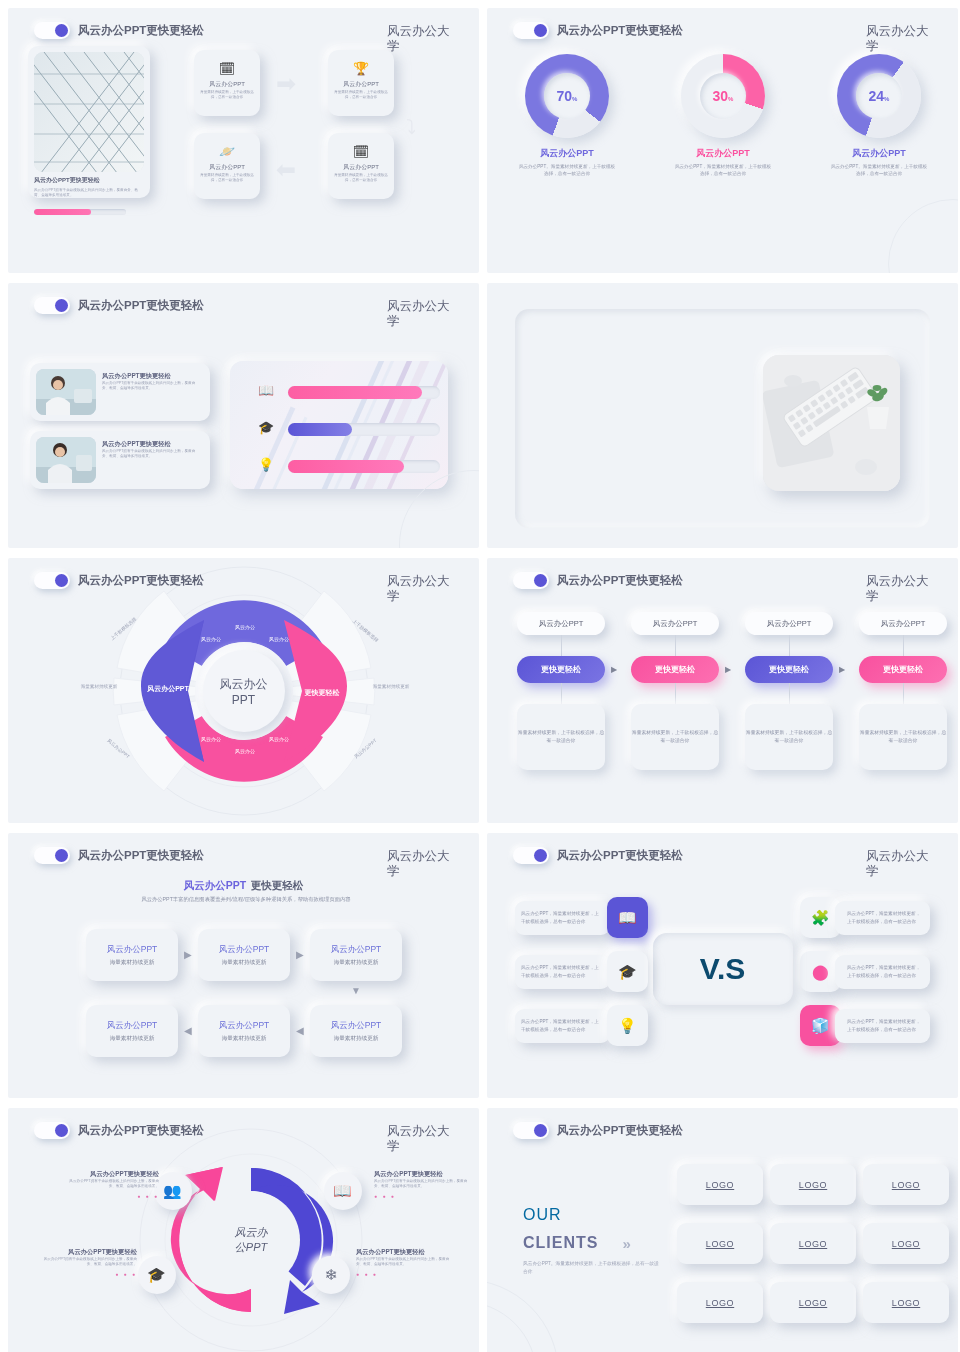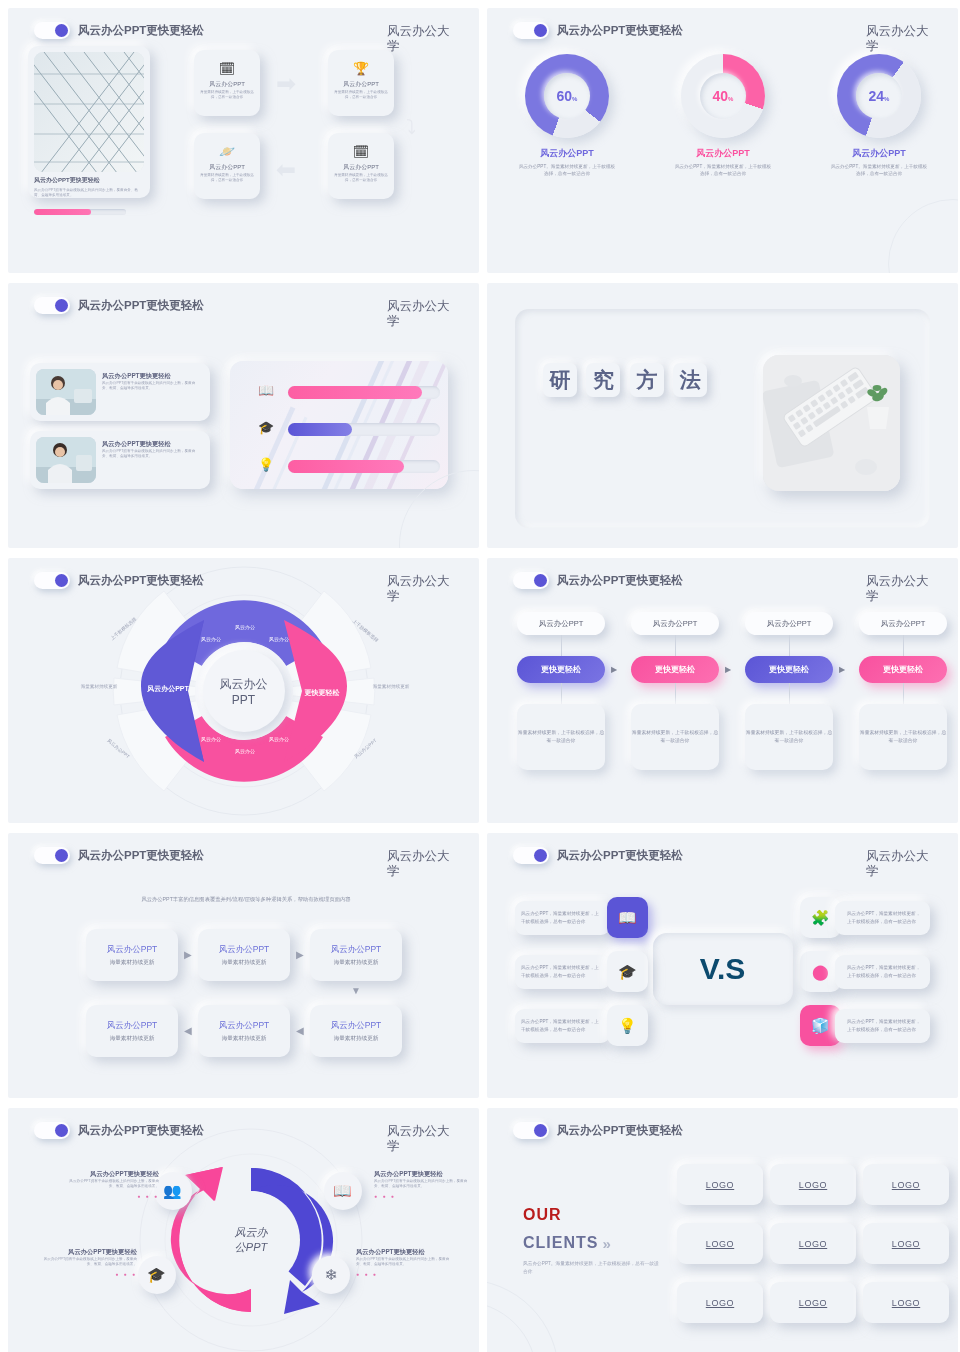--- a/index.html
+++ b/index.html
@@ -149,23 +149,23 @@
   .s9-txt .t { font-size:6.3px; font-weight:bold; color:#5f6480; line-height:1.35;}
   .s9-dots { margin-top:4px; font-size:5px; color:#e56fae; letter-spacing:2px;}
   .s9-bubble { position:absolute; width:38px; height:38px; border-radius:50%; background:#f2f4f8;
             box-shadow:4px 5px 10px rgba(174,184,201,.5), -3px -3px 7px #fff;
             display:flex; align-items:center; justify-content:center; font-size:15px; color:#6b7084;}
   .s9-core { position:absolute; left:243px; top:132px; transform:translate(-50%,-50%);
             text-align:center; font-size:11px; color:#5b6078; line-height:1.35;font-style:italic;}
 
   
   .s10-l { position:absolute; left:36px; top:98px; }
-  .s10-l .o { font-size:16px; font-weight:bold; color:#b91c1c; letter-spacing:1px;}
+  .s10-l .o { font-size:16px; font-weight:normal; color:#0369a1; letter-spacing:1px;}
   .s10-l .c { font-size:16px; font-weight:bold; color:#6b7199; letter-spacing:1px; margin-top:10px;
-              display:flex; align-items:center; gap:4px;}
+              display:flex; align-items:center; gap:24px;}
   .s10-l .c .ch { color:#aeb5c8; font-size:15px; letter-spacing:-3px;}
   .s10-l .p { margin-top:8px; width:137px; font-size:4.7px; color:#9aa0b4; line-height:1.7;}
   .logo-grid { position:absolute; left:190px; top:56px; display:grid;
                grid-template-columns:repeat(3,86px); grid-auto-rows:41px; gap:18px 7px;}
   .logo-cell { border-radius:9px; display:flex; align-items:center; justify-content:center;
                font-size:9px; color:#5b6078; letter-spacing:.6px;text-decoration:underline; }
   .deco { position:absolute; border-radius:50%; border:1px solid #e6eaf0; }
 </style>
 </head>
 <body>
@@ -250,31 +250,31 @@
       <div class="toggle">
           <span class="knob"></span>
         </div>
       <span class="hdr-title">风云办公PPT更快更轻松</span>
     </div>
     <div class="brand">风云办公大学</div>
 
     <div class="donut-wrap" style="left:30px;">
       <div class="donut" style="background:conic-gradient(from 200deg,#7b77e0 0 288deg,#e9ecf2 288deg 360deg);">
         <div class="hole">
-            <span class="val" style="color:#6f68dd"><span>60</span><sub>%</sub></span>
+            <span class="val" style="color:#6f68dd"><span>70</span><sub>%</sub></span>
           </div>
       </div>
       <div class="dt" style="color:#6f68dd">风云办公PPT</div>
       <div class="dd">风云办公PPT。海量素材持续更新，上千款模板选择，总有一款适合你</div>
     </div>
 
     <div class="donut-wrap" style="left:186px;">
       <div class="donut" style="background:conic-gradient(from 0deg,#fc62a7 0 108deg,#eceff4 108deg 360deg);">
         <div class="hole">
-            <span class="val" style="color:#fb519f"><span>40</span><sub>%</sub></span>
+            <span class="val" style="color:#fb519f"><span>30</span><sub>%</sub></span>
           </div>
       </div>
       <div class="dt" style="color:#fb519f">风云办公PPT</div>
       <div class="dd">风云办公PPT，海量素材持续更新，上千款模板选择，总有一款适合你</div>
     </div>
 
     <div class="donut-wrap" style="left:342px;">
       <div class="donut" style="background:conic-gradient(from 198deg,#7b77e0 0 198deg,#e9ecf2 198deg 360deg);">
         <div class="hole">
             <span class="val" style="color:#6f68dd"><span>24</span><sub>%</sub></span>
@@ -351,26 +351,20 @@
       <div class="s3-ic" style="top:96px; color:#fd5ea3;">💡</div>
       <div class="s3-line" style="top:99px;">
         <i style="width:76%; background:linear-gradient(90deg,#fd5ea3,#ff79bb)"></i>
       </div>
     </div>
     <div class="deco" style="width:150px;height:150px;right:-70px;bottom:-72px;"></div>
   </div>
 
   <div class="slide">
     <div class="s4-frame"></div>
-    <div class="s4-title">
-      <span class="s4-ch">研</span>
-      <span class="s4-ch">究</span>
-      <span class="s4-ch">方</span>
-      <span class="s4-ch">法</span>
-    </div>
     <div class="s4-photo">
       <svg width="137" height="136" viewBox="0 0 137 136">
         <rect width="137" height="136" fill="#ecedef"></rect>
         <rect x="6" y="30" width="58" height="78" rx="5" fill="#e2e4e7" transform="rotate(-12 35 69)"></rect>
         <g transform="rotate(-34 78 70)">
           <rect x="34" y="30" width="90" height="38" rx="5" fill="#f4f5f6" stroke="#dcdee1"></rect>
           <g fill="#dfe1e4">
             <rect x="38" y="34" width="6" height="6" rx="1.2"></rect>
               <rect x="47" y="34" width="6" height="6" rx="1.2"></rect>
             <rect x="56" y="34" width="6" height="6" rx="1.2"></rect>
@@ -514,20 +508,24 @@
 
   <div class="slide">
     <div class="hdr">
       <div class="toggle">
           <span class="knob"></span>
         </div>
       <span class="hdr-title">风云办公PPT更快更轻松</span>
     </div>
     <div class="brand">风云办公大学</div>
 
+    <div class="s7-h">
+      <span class="a">风云办公PPT</span>
+      <span class="b">更快更轻松</span>
+    </div>
     <div class="s7-sub">风云办公PPT丰富的信息图表覆盖并列/流程/层级等多种逻辑关系，帮助有效梳理页面内容</div>
 
     <div class="neu s7-cell" style="left:78px; top:96px;">
       <div class="t">风云办公PPT</div>
       <div class="d">海量素材持续更新</div>
     </div>
     <div class="neu s7-cell" style="left:190px; top:96px;">
       <div class="t">风云办公PPT</div>
       <div class="d">海量素材持续更新</div>
     </div>

